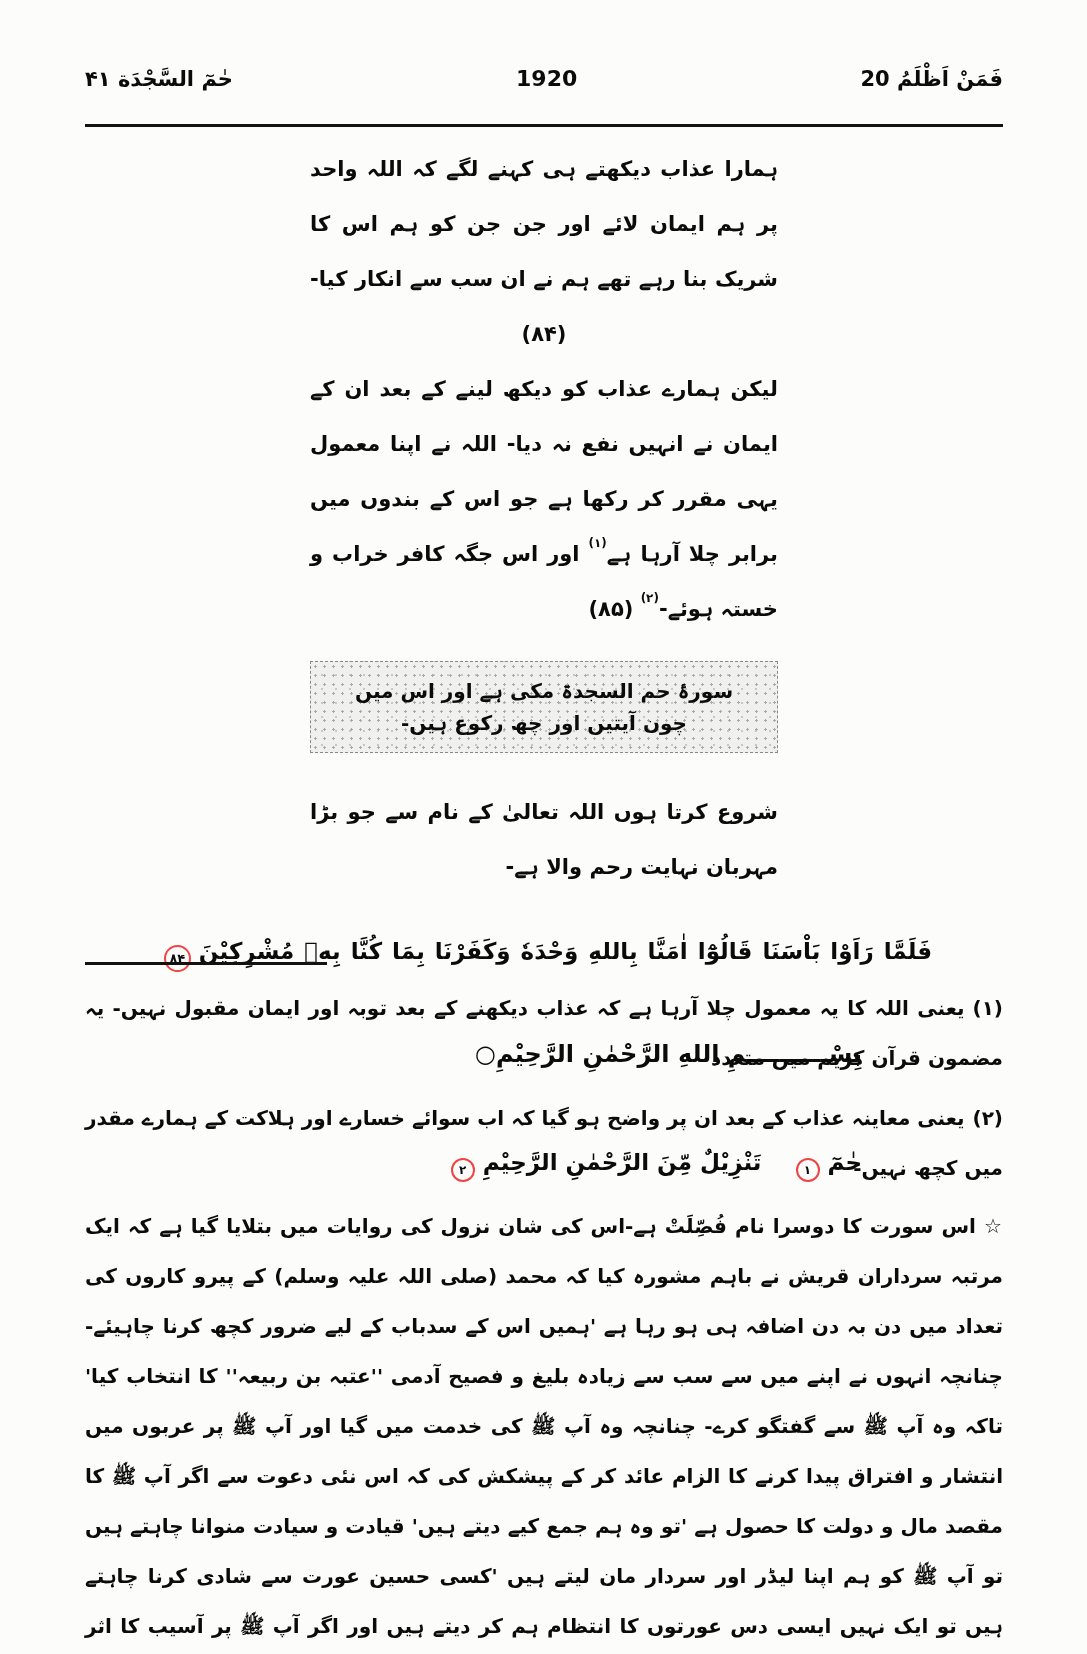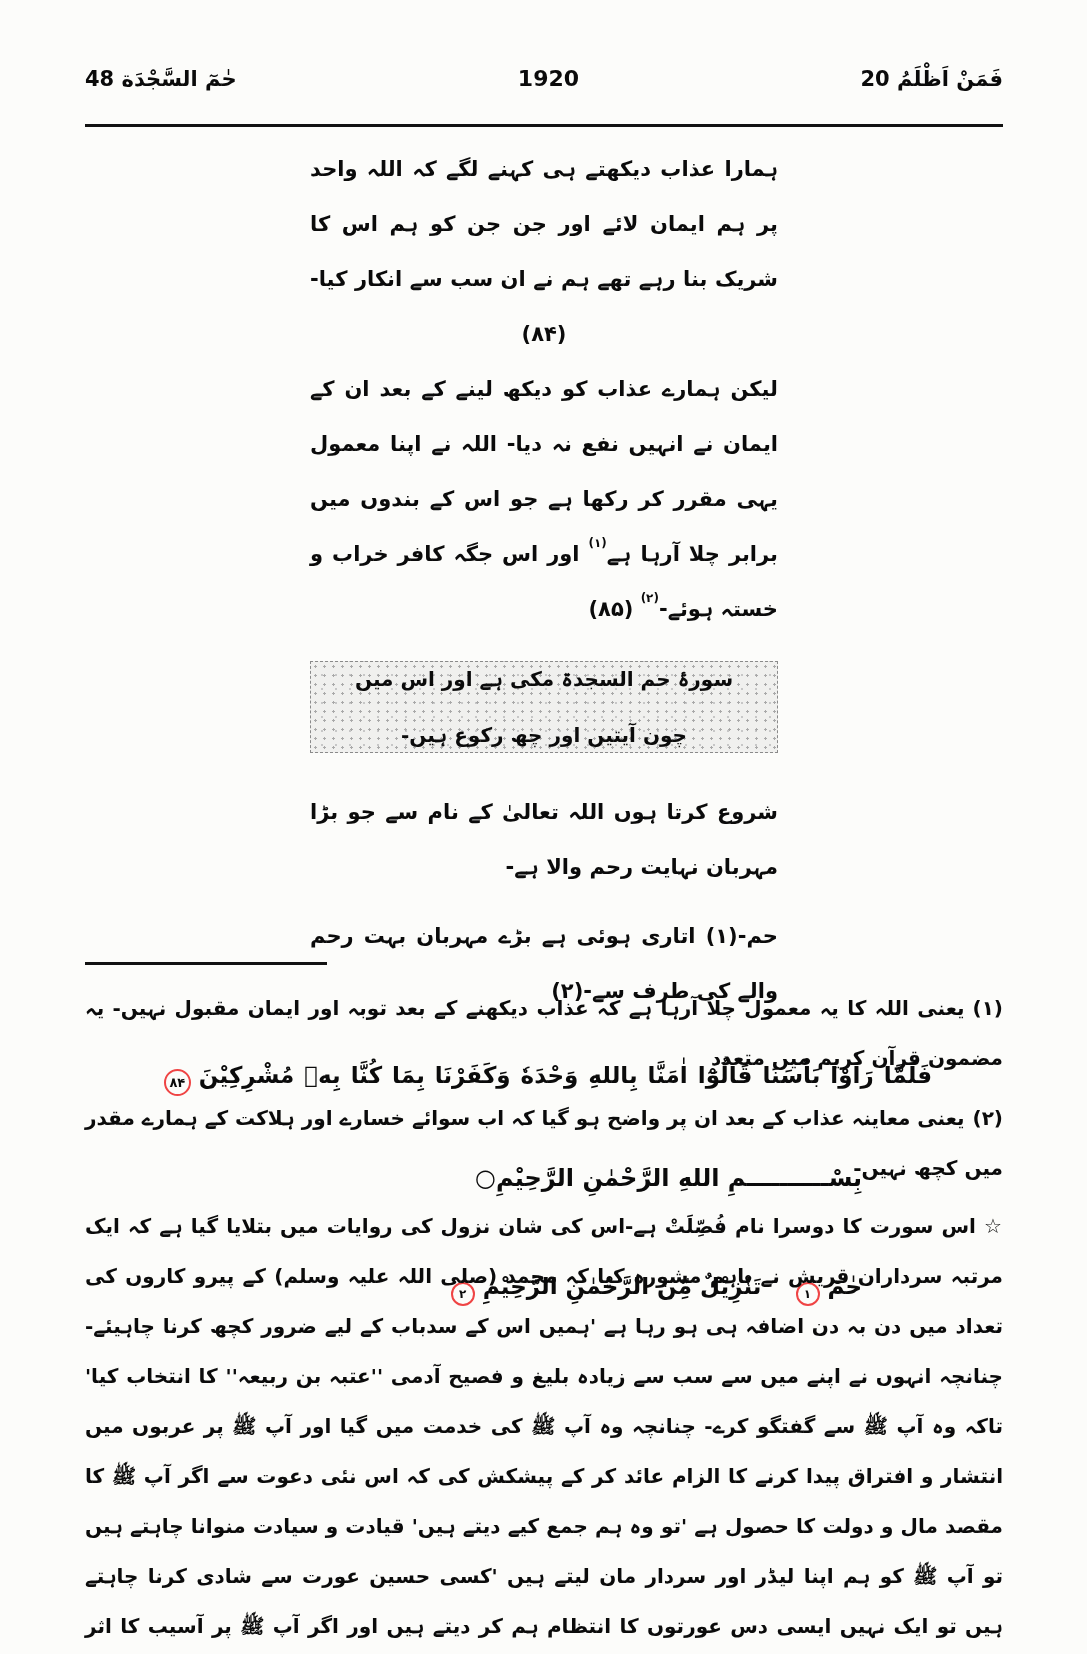--- a/index.html
+++ b/index.html
@@ -48,21 +48,21 @@
     margin-top: 24px; height: 92px; width: 100%;
     border: 1px dashed #8a8a8a;
     background-color: #f0f0ee;
     background-image:
       radial-gradient(#a9a9a9 1px, transparent 1.4px),
       radial-gradient(#c7c7c7 1px, transparent 1.4px);
     background-size: 9px 9px, 14px 14px;
     background-position: 0 0, 4px 6px;
     display: flex; align-items: center; justify-content: center;
     text-align: center; direction: rtl;
-    font-size: 20px; line-height: 56px; padding: 4px 26px;
+    font-size: 20px; line-height: 32px; padding: 4px 26px;
   }
   .urdu.p-basmala { margin-top: 32px; }
   .urdu.p-v12 { margin-top: 14px; }
 
   
   .arabic {
     direction: rtl; unicode-bidi: embed;
     font-size: 23px; line-height: 60px;
     text-align: justify; text-align-last: right;
     word-spacing: 2px;
@@ -118,36 +118,35 @@
   .fn-2 { margin-top: 10px; }
   .fn-star { margin-top: 8px; }
   .fn .marker { margin-left: 8px; }
 </style>
 </head>
 <body>
 
 <div class="page">
 
   <header class="page-header">
-    <div class="running">حٰمٓ السَّجْدَة 48</div>
+    <div class="running">حٰمٓ السَّجْدَة ۴۱</div>
     <div class="page-num">1920</div>
     <div class="running">فَمَنْ اَظْلَمُ 20</div>
   </header>
   <div class="header-rule"></div>
 
   <main class="main-area">
 
     <section class="col-left">
       <p class="urdu center-last">ہمارا عذاب دیکھتے ہی کہنے لگے کہ اللہ واحد پر ہم ایمان لائے اور جن جن کو ہم اس کا شریک بنا رہے تھے ہم نے ان سب سے انکار کیا-(۸۴)</p>
       <p class="urdu"><span>لیکن ہمارے عذاب کو دیکھ لینے کے بعد ان کے ایمان نے انہیں نفع نہ دیا- اللہ نے اپنا معمول یہی مقرر کر رکھا ہے جو اس کے بندوں میں برابر چلا آرہا ہے</span><sup>(۱)</sup><span> اور اس جگہ کافر خراب و خستہ ہوئے-</span><sup>(۲)</sup><span> (۸۵)</span></p>
       <div class="info-box">
         <span>سورۂ حم السجدۃ مکی ہے اور اس میں چون آیتیں اور چھ رکوع ہیں-</span>
       </div>
       <p class="urdu p-basmala">شروع کرتا ہوں اللہ تعالیٰ کے نام سے جو بڑا مہربان نہایت رحم والا ہے-</p>
-      <p class="urdu p-v12">حم-(۱) اتاری ہوئی ہے بڑے مہربان بہت رحم والے کی طرف سے-(۲)</p>
     </section>
 
     <div class="col-divider"></div>
 
     <section class="col-right">
       <p class="arabic v84"><span>فَلَمَّا رَاَوْا بَاْسَنَا قَالُوْٓا اٰمَنَّا بِاللهِ وَحْدَهٗ وَكَفَرْنَا بِمَا كُنَّا بِهٖ مُشْرِكِيْنَ</span><span class="ayah-badge">۸۴</span></p>
 
 
       <p class="basmala-ar">بِسْــــــــــمِ اللهِ الرَّحْمٰنِ الرَّحِيْمِ○</p>
 

